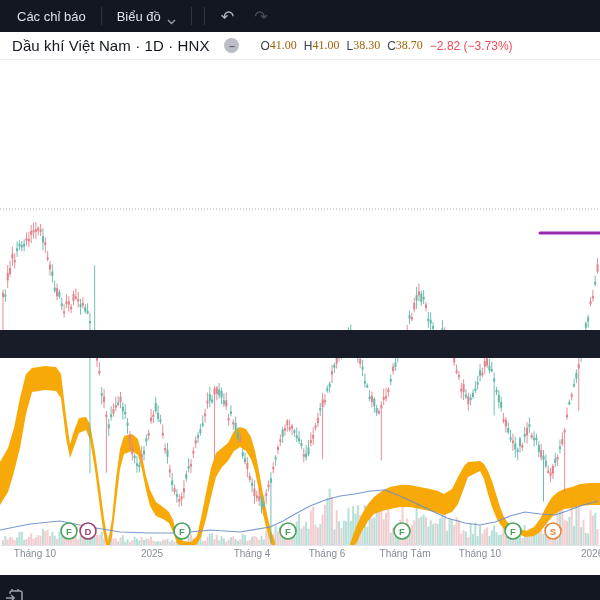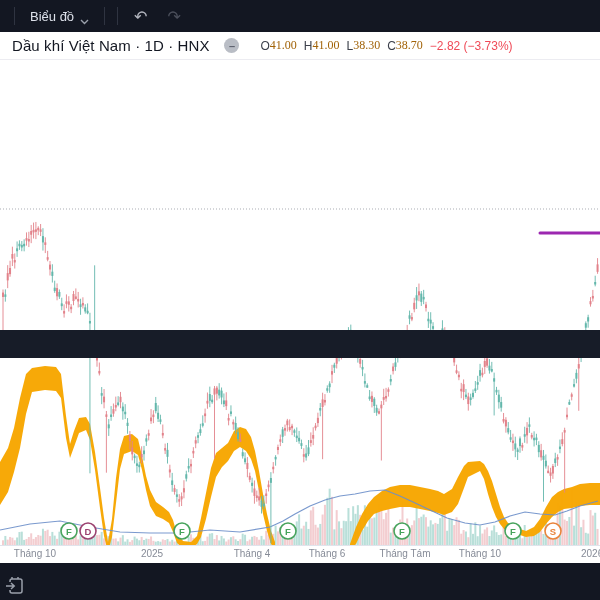--- a/index.html
+++ b/index.html
@@ -21,32 +21,35 @@
   .legend { display:flex; align-items:center; margin-left:14px; font-size:12px; }
   .legend .lbl { color:#3c404b; margin-left:7px; }
   .legend .val { color:#a16207;font-family:Liberation Serif, serif; }
   .legend .chg { color:#ef4a57; margin-left:7px; }
 
   
   .chartwrap { position:relative; height:485px; flex:0 0 auto; background:#fff; }
   .chartwrap svg { position:absolute; left:0; top:0; }
 
   
-  .xaxis { height:18px; background:#fff; border-top:1px solid #e0e3eb; position:relative; overflow:hidden; flex:0 0 auto; }
+  .xaxis { height:30px; background:#fff; border-top:1px solid #e0e3eb; position:relative; overflow:hidden; flex:0 0 auto; }
   .xlabel { position:absolute; top:2px; font-size:10px; color:#868b97; transform:translateX(-50%); white-space:nowrap; }
   .xlabel.edge { transform:none; }
 
   
   .botbar { flex:1 1 auto; background:#131722; display:flex; align-items:flex-start; padding:10px 0 0 4px; }
   .gotobtn { background:none; border:none; cursor:pointer; padding:0; }
 </style>
 </head>
 <body>
 
 <div class="topbar">
+  <button class="menu-item">
+    <span>Các chỉ báo</span>
+  </button>
   <div class="vdiv"></div>
   <button class="menu-item">
     <span>Biểu đồ</span>
     <span class="caret">
       <svg width="9" height="6" viewBox="0 0 9 6">
           <path d="M1 1l3.5 3.5L8 1" fill="none" stroke="#9aa0ab" stroke-width="1.4"></path>
         </svg>
     </span>
   </button>
   <div class="vdiv"></div>

